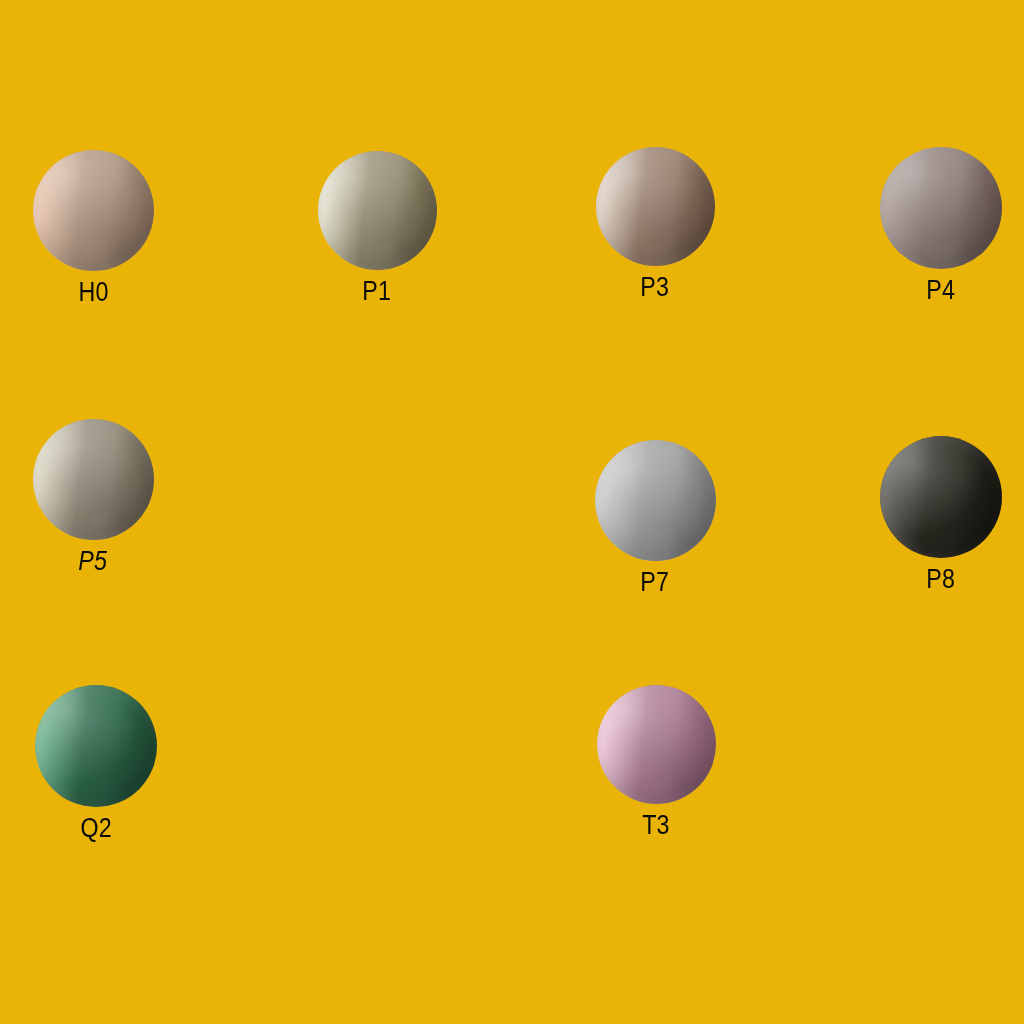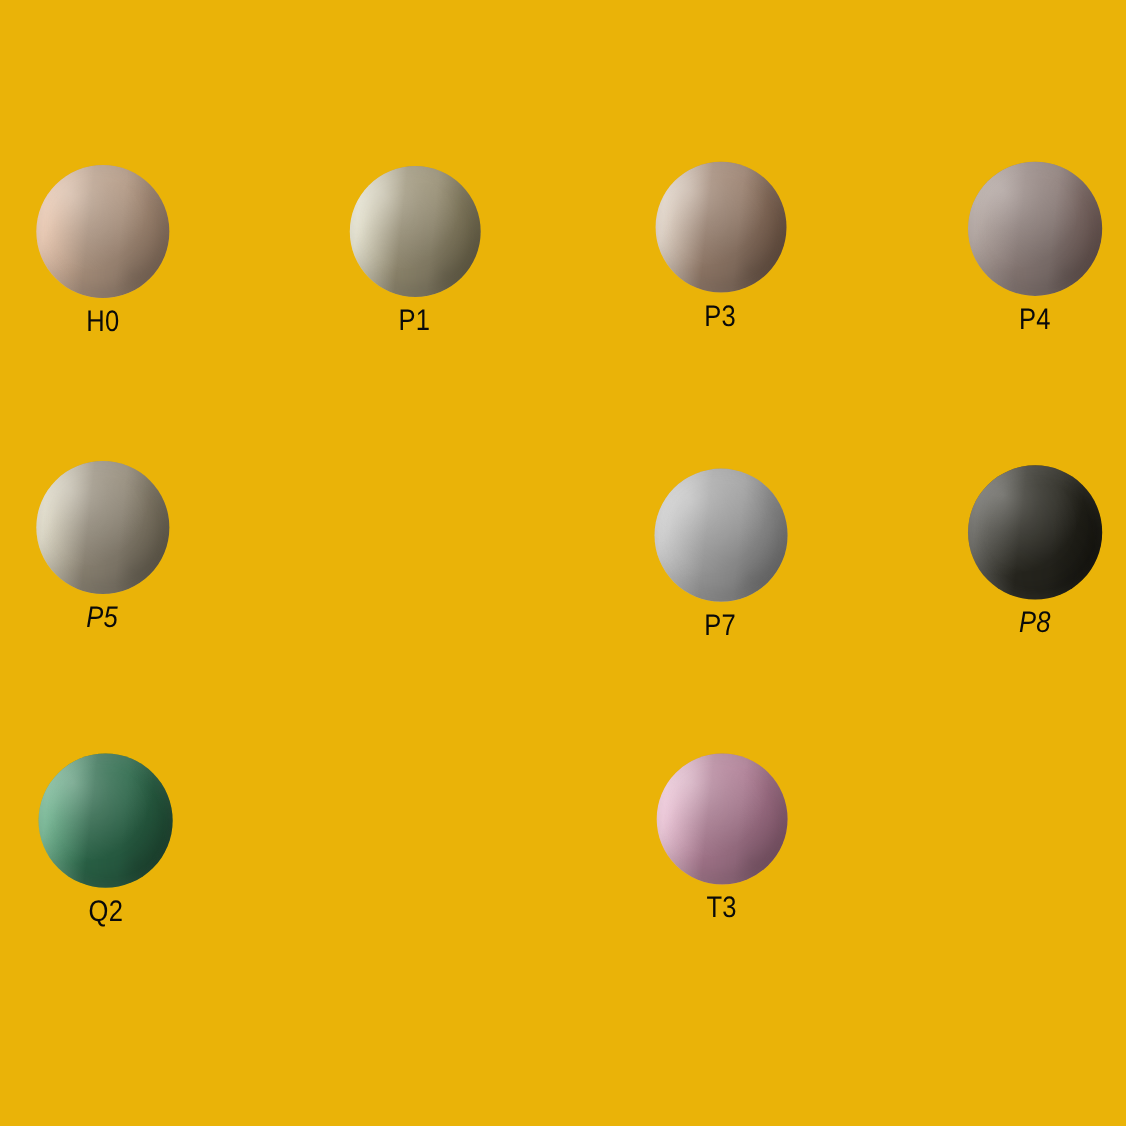--- a/index.html
+++ b/index.html
@@ -109,27 +109,27 @@
         <div class="sphere" style="width: 122px; height: 122px; background: linear-gradient(96deg, rgb(171, 157, 151) 0%, rgb(171, 157, 151) 9%, rgb(144, 128, 124) 40%, rgb(144, 128, 124) 62%, rgb(107, 85, 80) 100%);"></div>
       </div>
       <div class="swatch-label">P4</div>
     </div>
     <div class="swatch-cell" style="left: 32.5px; top: 418.5px; width: 121px; font-style: italic;">
       <div class="sphere-wrap">
         <div class="sphere" style="width: 121px; height: 121px; background: linear-gradient(96deg, rgb(220, 215, 195) 0%, rgb(220, 215, 195) 9%, rgb(150, 141, 124) 40%, rgb(150, 141, 124) 62%, rgb(106, 98, 80) 100%);"></div>
       </div>
       <div class="swatch-label">P5</div>
     </div>
-    <div class="swatch-cell" style="left: 594.5px; top: 426px; width: 121px;">
+    <div class="swatch-cell" style="left: 594.5px; top: 440px; width: 121px;">
       <div class="sphere-wrap">
         <div class="sphere" style="width: 121px; height: 121px; background: linear-gradient(96deg, rgb(203, 203, 203) 0%, rgb(203, 203, 203) 9%, rgb(163, 163, 163) 40%, rgb(163, 163, 163) 62%, rgb(122, 122, 122) 100%);"></div>
       </div>
       <div class="swatch-label">P7</div>
     </div>
-    <div class="swatch-cell" style="left: 880px; top: 423px; width: 122px; font-style: italic;">
+    <div class="swatch-cell" style="left: 880px; top: 436px; width: 122px;">
       <div class="sphere-wrap">
         <div class="sphere" style="width: 122px; height: 122px; background: linear-gradient(96deg, rgb(92, 91, 85) 0%, rgb(92, 91, 85) 9%, rgb(43, 42, 34) 40%, rgb(43, 42, 34) 62%, rgb(21, 20, 14) 100%);"></div>
       </div>
       <div class="swatch-label">P8</div>
     </div>
     <div class="swatch-cell" style="left: 35px; top: 685px; width: 122px;">
       <div class="sphere-wrap">
         <div class="sphere" style="width: 122px; height: 122px; background: linear-gradient(96deg, rgb(107, 178, 140) 0%, rgb(107, 178, 140) 9%, rgb(46, 107, 77) 40%, rgb(46, 107, 77) 62%, rgb(31, 74, 51) 100%);"></div>
       </div>
       <div class="swatch-label">Q2</div>

